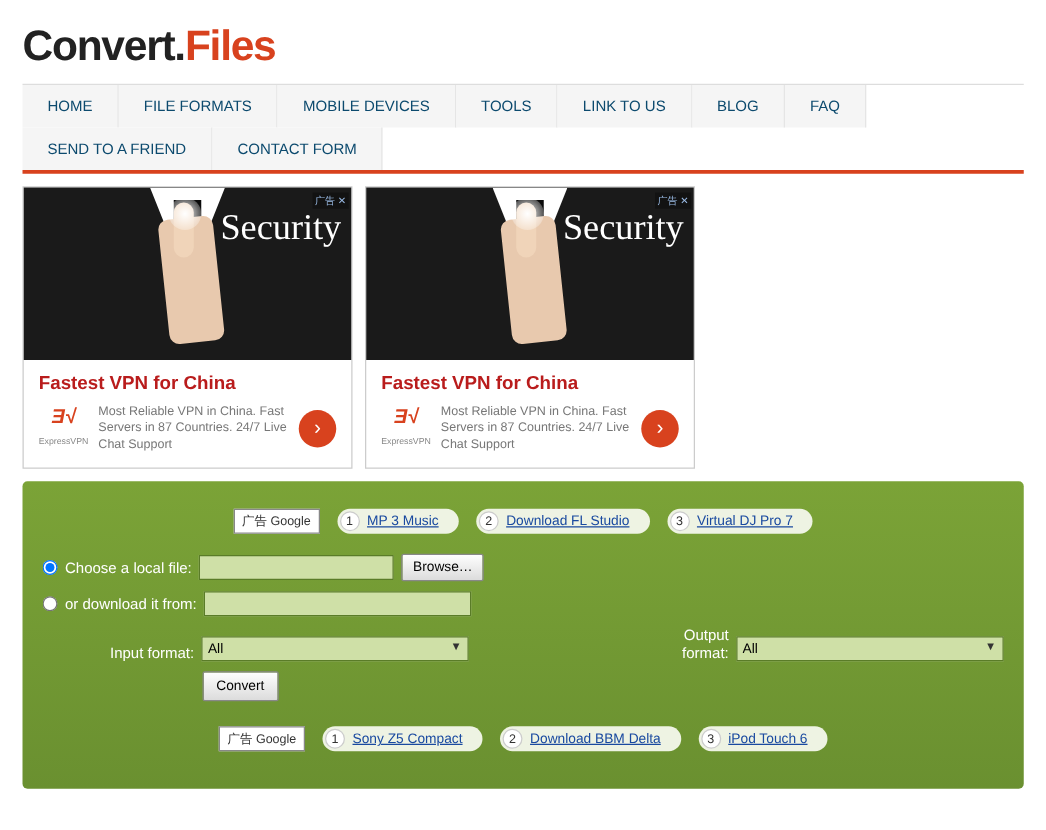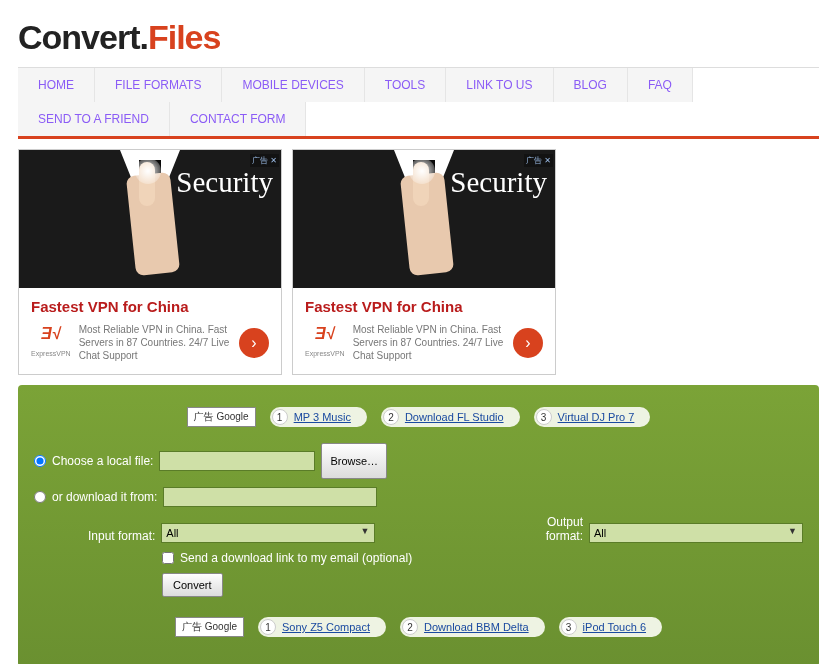--- a/index.html
+++ b/index.html
@@ -2,21 +2,21 @@
 <html><head>
 <meta charset="utf-8">
 <style>
 * { margin:0; padding:0; box-sizing:border-box; font-family:Arial,Helvetica,sans-serif; }
 body { background:#fff; width:837px; }
 .wrap { padding:0 18px; }
 .logo { padding:18px 0 10px 0; font-size:34px; font-weight:900; letter-spacing:-1px; }
 .logo .a { color:#222; }
 .logo .b { color:#d8421e; }
 .nav { display:flex; flex-wrap:wrap; border-top:1px solid #ddd; border-bottom:3px solid #d8421e; }
-.nav-item { padding:10px 20px; font-size:12px; color:#8b5cf6; border-right:1px solid #e5e5e5; background:#f5f5f5; cursor:pointer; }
+.nav-item { padding:10px 20px; font-size:12px; color:#0c4a6e; border-right:1px solid #e5e5e5; background:#f5f5f5; cursor:pointer; }
 .ads { display:flex; gap:10px; padding:10px 0; }
 .ad { width:264px; border:1px solid #ccc; background:#fff; position:relative; }
 .ad-top { height:138px; background:#1a1a1a; position:relative; overflow:hidden; }
 .ad-sec { position:absolute; top:16px; right:8px; color:#fff; font-size:29px; font-weight:400; font-family:Georgia,serif; }
 .ad-corner { position:absolute; top:4px; right:2px; font-size:8px; color:#9bbce6; background:rgba(0,0,0,0.3); padding:1px 2px; }
 .suit { position:absolute; left:0; top:0; width:100%; height:100%; }
 .tie { position:absolute; left:50%; top:10px; transform:translateX(-50%); width:22px; height:90px; background:#0a0a0a; }
 .collar { position:absolute; left:50%; top:0; transform:translateX(-50%); width:60px; height:30px; background:#fff; clip-path:polygon(0 0,100% 0,80% 100%,20% 100%); }
 .hand { position:absolute; left:112px; top:24px; width:44px; height:100px; background:#e8c9ae; border-radius:8px; transform:rotate(-6deg); }
 .finger { position:absolute; left:120px; top:12px; width:16px; height:44px; background:#f0d4b9; border-radius:10px; }
@@ -34,21 +34,21 @@
 .pill-row { display:flex; align-items:center; gap:14px; justify-content:center; padding:12px 0 16px 0; }
 .glabel { background:#fff; color:#333; font-size:10px; padding:2px 6px; border:1px solid #888; }
 .pill { display:flex; align-items:center; gap:6px; background:#eef3e3; border-radius:12px; padding:2px 16px 2px 2px; cursor:pointer; }
 .pill-num { width:16px; height:16px; border-radius:50%; background:#fff; color:#333; font-size:10px; display:flex; align-items:center; justify-content:center; border:1px solid #ccc; }
 .pill-txt { color:#1a4aa0; font-size:11px; text-decoration:underline; }
 .frm { padding:0 6px; }
 .frow { display:flex; align-items:center; gap:6px; margin-bottom:8px; font-size:12px; color:#fff; }
 .lbl { width:122px; text-align:right; }
 .txt { height:20px; background:#cfe0a7; border:1px solid #5a7c28; width:156px; padding:0 4px; font-size:11px; }
 .txt.wide { width:214px; }
-.btn-browse { height:36px; font-size:11px; padding:0 8px; border:1px solid #888; background:linear-gradient(#fefefe,#dcdcdc); cursor:pointer; border-radius:2px; }
+.btn-browse { height:22px; font-size:11px; padding:0 8px; border:1px solid #888; background:linear-gradient(#fefefe,#dcdcdc); cursor:pointer; border-radius:2px; }
 .sel { height:20px; background:#cfe0a7; border:1px solid #5a7c28; width:214px; font-size:11px; padding:0 4px; appearance:none; -webkit-appearance:none; position:relative; }
 .sel-wrap { position:relative; display:inline-block; }
 .sel-wrap::after { content:"▼"; position:absolute; right:6px; top:3px; font-size:9px; color:#333; pointer-events:none; }
 .gap { width:120px; }
 .chk { width:12px; height:12px; }
 .btn-convert { height:24px; font-size:11px; padding:0 10px; border:1px solid #888; background:linear-gradient(#fefefe,#dcdcdc); cursor:pointer; border-radius:2px; }
 .radio { width:12px; height:12px; }
 .two-col { display:flex; align-items:flex-end; }
 </style>
 </head>
@@ -152,25 +152,20 @@
       </div>
       <div class="frow two-col">
         <span class="lbl">Input format:</span>
         <span class="sel-wrap"><select class="sel"><option>All</option></select></span>
         <span class="gap"></span>
         <span class="lbl" style="width:auto">Output format:</span>
         <span class="sel-wrap"><select class="sel"><option>All</option></select></span>
       </div>
       <div class="frow">
         <span class="lbl"></span>
-        <input type="checkbox" class="chk" style="">
-        <span>Send a download link to my email (optional)</span>
-      </div>
-      <div class="frow">
-        <span class="lbl"></span>
         <button class="btn-convert">Convert</button>
       </div>
     </div>
 
     <div class="pill-row">
       <span class="glabel">广告 Google</span>
       <div class="pill">
           <span class="pill-num">1</span>
           <span class="pill-txt">Sony Z5 Compact</span>
         </div>

